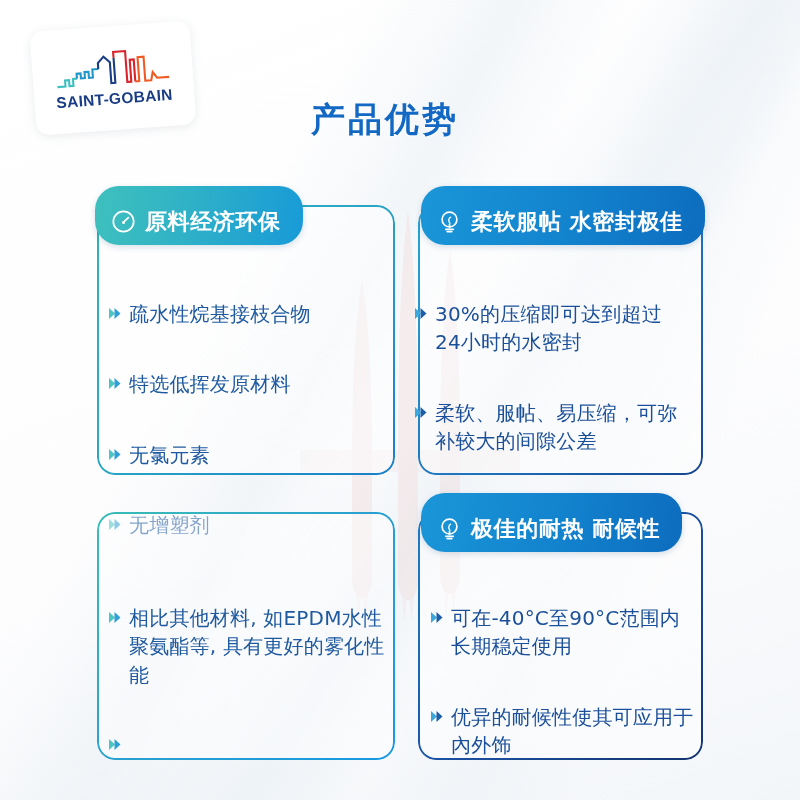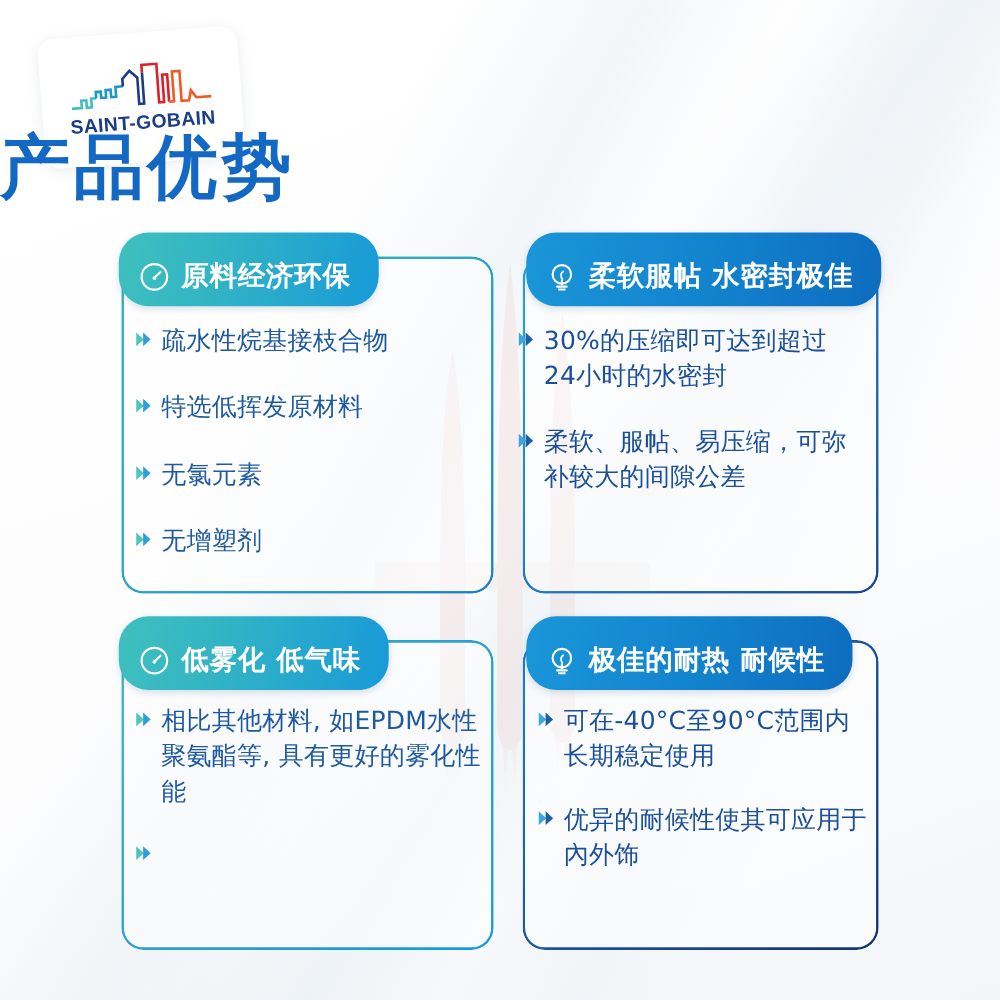--- a/index.html
+++ b/index.html
@@ -62,22 +62,23 @@
     color: #1b3d86;
     margin-top: 1px;
   }
 
   
   .poster-title {
     position: absolute;
     left: 0;
     top: 97px;
     width: 770px;
+    text-align: center;
     font-family: "DejaVu Sans", "Liberation Sans", sans-serif;
-    font-size: 56px;
+    font-size: 34px;
     font-weight: bold;
     letter-spacing: 3px;
     color: #1268c3;
     text-shadow: 0 1px 2px rgba(255,255,255,0.9);
   }
 
   
   .card {
     position: absolute;
     border-radius: 18px;
@@ -139,20 +140,21 @@
   .bullets-1 { left: 108px; top: 258px; width: 278px; }
   .bullets-2 { left: 414px; top: 258px; width: 266px; }
   .bullets-3 { left: 108px; top: 562px; width: 282px; }
   .bullets-4 { left: 430px; top: 562px; width: 268px; }
 
   .bullet {
     display: flex;
     align-items: flex-start;
     gap: 7px;
     margin-bottom: 22px;
+    margin-top: 42px;
   }
   .bullets-1 .bullet { margin-bottom: 25px; }
   .bullets-2 .bullet { margin-bottom: 24px; }
   .bullet-mark {
     flex: 0 0 auto;
     margin-top: 7px;
   }
   .bullet-text {
     font-family: "DejaVu Sans", "Liberation Sans", sans-serif;
     font-size: 20px;
@@ -262,28 +264,20 @@
         <path d="M1 1 L7 6.5 L1 12 Z" fill="#3aa8dc"></path>
         <path d="M6.5 1 L12.5 6.5 L6.5 12 Z" fill="#1c5fa8"></path>
       </svg>
       <span class="bullet-text">柔软、服帖、易压缩，可弥补较大的间隙公差</span>
     </div>
   </div>
 
   <div class="card card-3">
     <div class="card-border"></div>
   </div>
-  <div class="pill pill-3">
-    <svg class="pill-icon" width="25" height="25" viewBox="0 0 25 25" xmlns="http://www.w3.org/2000/svg">
-      <circle cx="12.5" cy="12.5" r="10.2" fill="none" stroke="#ffffff" stroke-width="1.7"></circle>
-      <path d="M12.5 13.2 L17.4 8.6" stroke="#ffffff" stroke-width="1.7" stroke-linecap="round"></path>
-      <circle cx="12.5" cy="13.4" r="1.5" fill="#ffffff"></circle>
-    </svg>
-    <span class="pill-label">低雾化 低气味</span>
-  </div>
   <div class="bullets bullets-3 teal">
     <div class="bullet">
       <svg class="bullet-mark" width="14" height="13" viewBox="0 0 14 13" xmlns="http://www.w3.org/2000/svg">
         <path d="M1 1 L7 6.5 L1 12 Z" fill="#4cc4c0"></path>
         <path d="M6.5 1 L12.5 6.5 L6.5 12 Z" fill="#2f9fd6"></path>
       </svg>
       <span class="bullet-text">相比其他材料, 如EPDM水性聚氨酯等, 具有更好的雾化性能</span>
     </div>
     <div class="bullet">
       <svg class="bullet-mark" width="14" height="13" viewBox="0 0 14 13" xmlns="http://www.w3.org/2000/svg">

